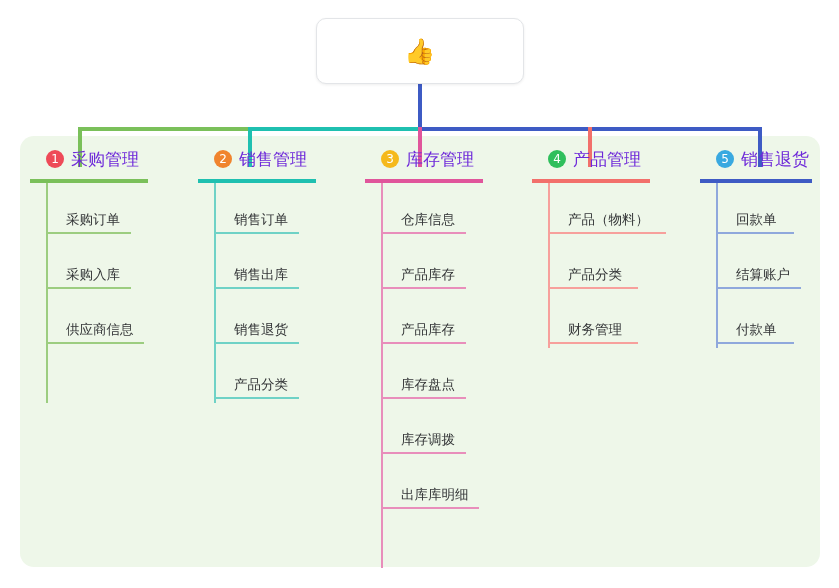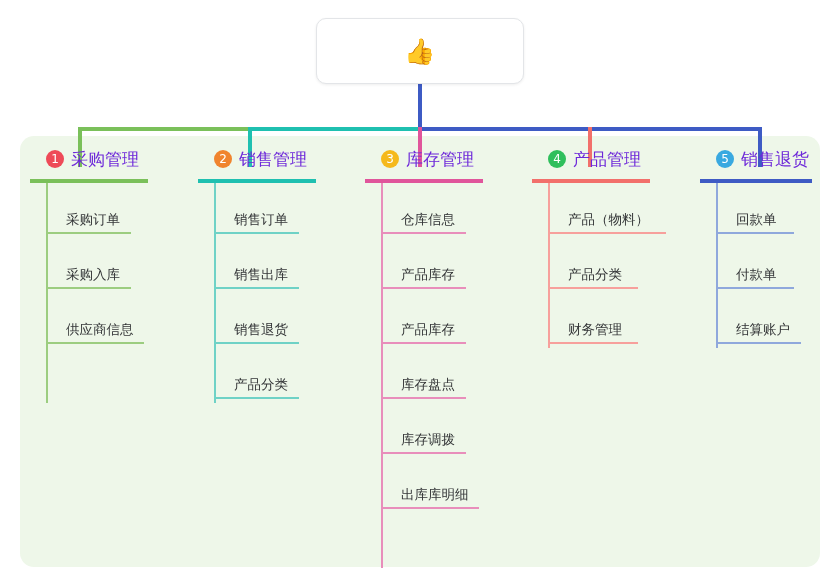--- a/index.html
+++ b/index.html
@@ -274,22 +274,22 @@
         <span class="branch-label">销售退货</span>
       </div>
       <div class="head-rule" style="width: 112px; background: rgb(62, 91, 196);"></div>
       <div class="children">
         <div class="spine" style="background: rgb(143, 168, 220); height: 165px;"></div>
         <div class="child">
           <span class="child-text">回款单</span>
           <div class="child-rule" style="width: 78px; background: rgb(143, 168, 220);"></div>
         </div>
         <div class="child">
+          <span class="child-text">结算账户</span>
+          <div class="child-rule" style="width: 85px; background: rgb(143, 168, 220);"></div>
+        </div>
+        <div class="child">
           <span class="child-text">付款单</span>
           <div class="child-rule" style="width: 78px; background: rgb(143, 168, 220);"></div>
         </div>
-        <div class="child">
-          <span class="child-text">结算账户</span>
-          <div class="child-rule" style="width: 85px; background: rgb(143, 168, 220);"></div>
-        </div>
       </div>
     </div>
   </div>
 
 </body></html>

